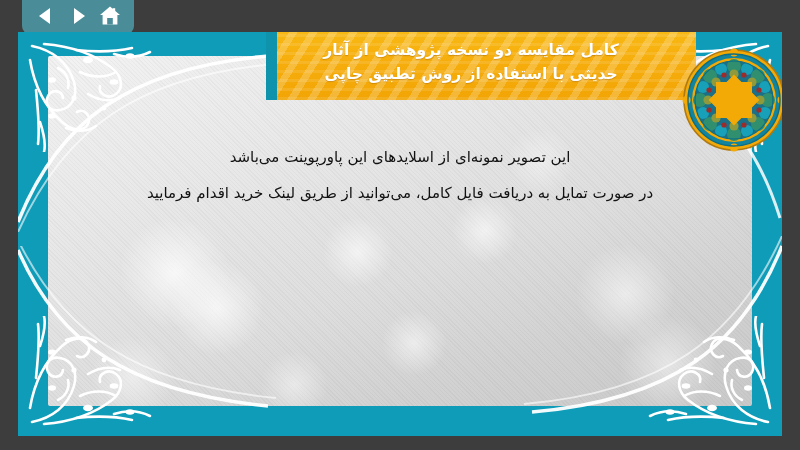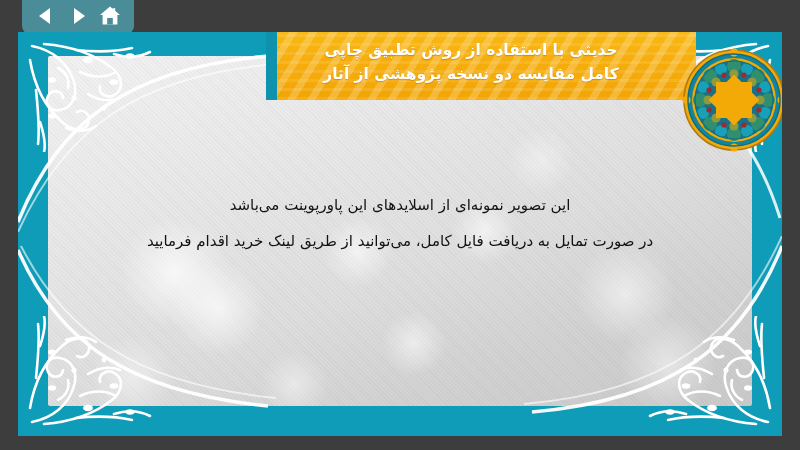--- a/index.html
+++ b/index.html
@@ -149,21 +149,20 @@
 
   
   .body-text {
     position: absolute;
     left: 40px;
     right: 40px;
     top: 108px;
     direction: rtl;
     text-align: center;
     z-index: 4;
-    margin-top: 48px;
   }
   .body-line {
     color: #121212;
     font-size: 15px;
     line-height: 2.38;
     white-space: nowrap;
     font-weight: 500;
   }
 </style>
 </head>
@@ -313,22 +312,22 @@
           <ellipse cx="96" cy="50" rx="4.4" ry="2.8"></ellipse>
           <ellipse cx="34" cy="84" rx="4" ry="2.6"></ellipse>
           <ellipse cx="112" cy="24" rx="4.4" ry="2.8"></ellipse>
           <circle cx="56" cy="66" r="2.6"></circle>
           <circle cx="86" cy="76" r="2.4"></circle>
         </g>
       </svg>
     </div>
 
     <div class="title-banner">
+      <div class="title-line">کامل مقایسه دو نسخه پژوهشی از آثار</div>
       <div class="title-line">حدیثی با استفاده از روش تطبیق چاپی</div>
-      <div class="title-line">کامل مقایسه دو نسخه پژوهشی از آثار</div>
     </div>
 
     <div class="medallion">
       <svg width="104" height="104" viewBox="0 0 104 104" aria-hidden="true">
         <circle cx="52" cy="52" r="50" fill="#f3a906"></circle>
         <circle cx="52" cy="52" r="50" fill="none" stroke="#b07a12" stroke-width="1.6"></circle>
         <circle cx="52" cy="52" r="46" fill="#12849e"></circle>
         <circle cx="52" cy="52" r="42" fill="#f3a906"></circle>
         <circle cx="52" cy="52" r="39" fill="#1b6f86"></circle>
 

